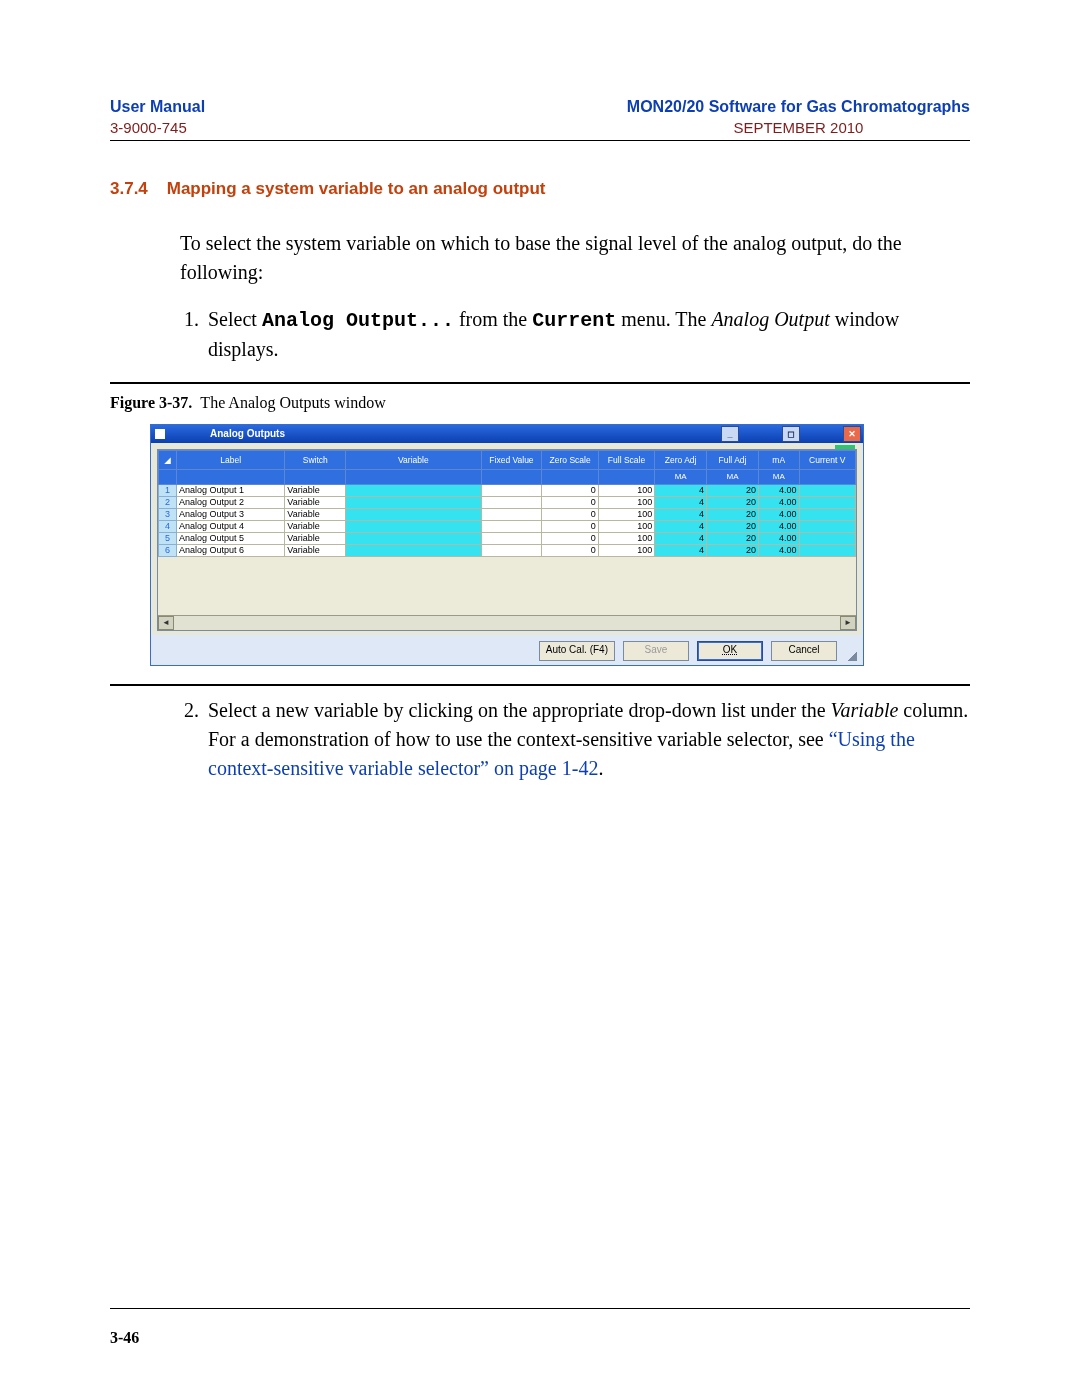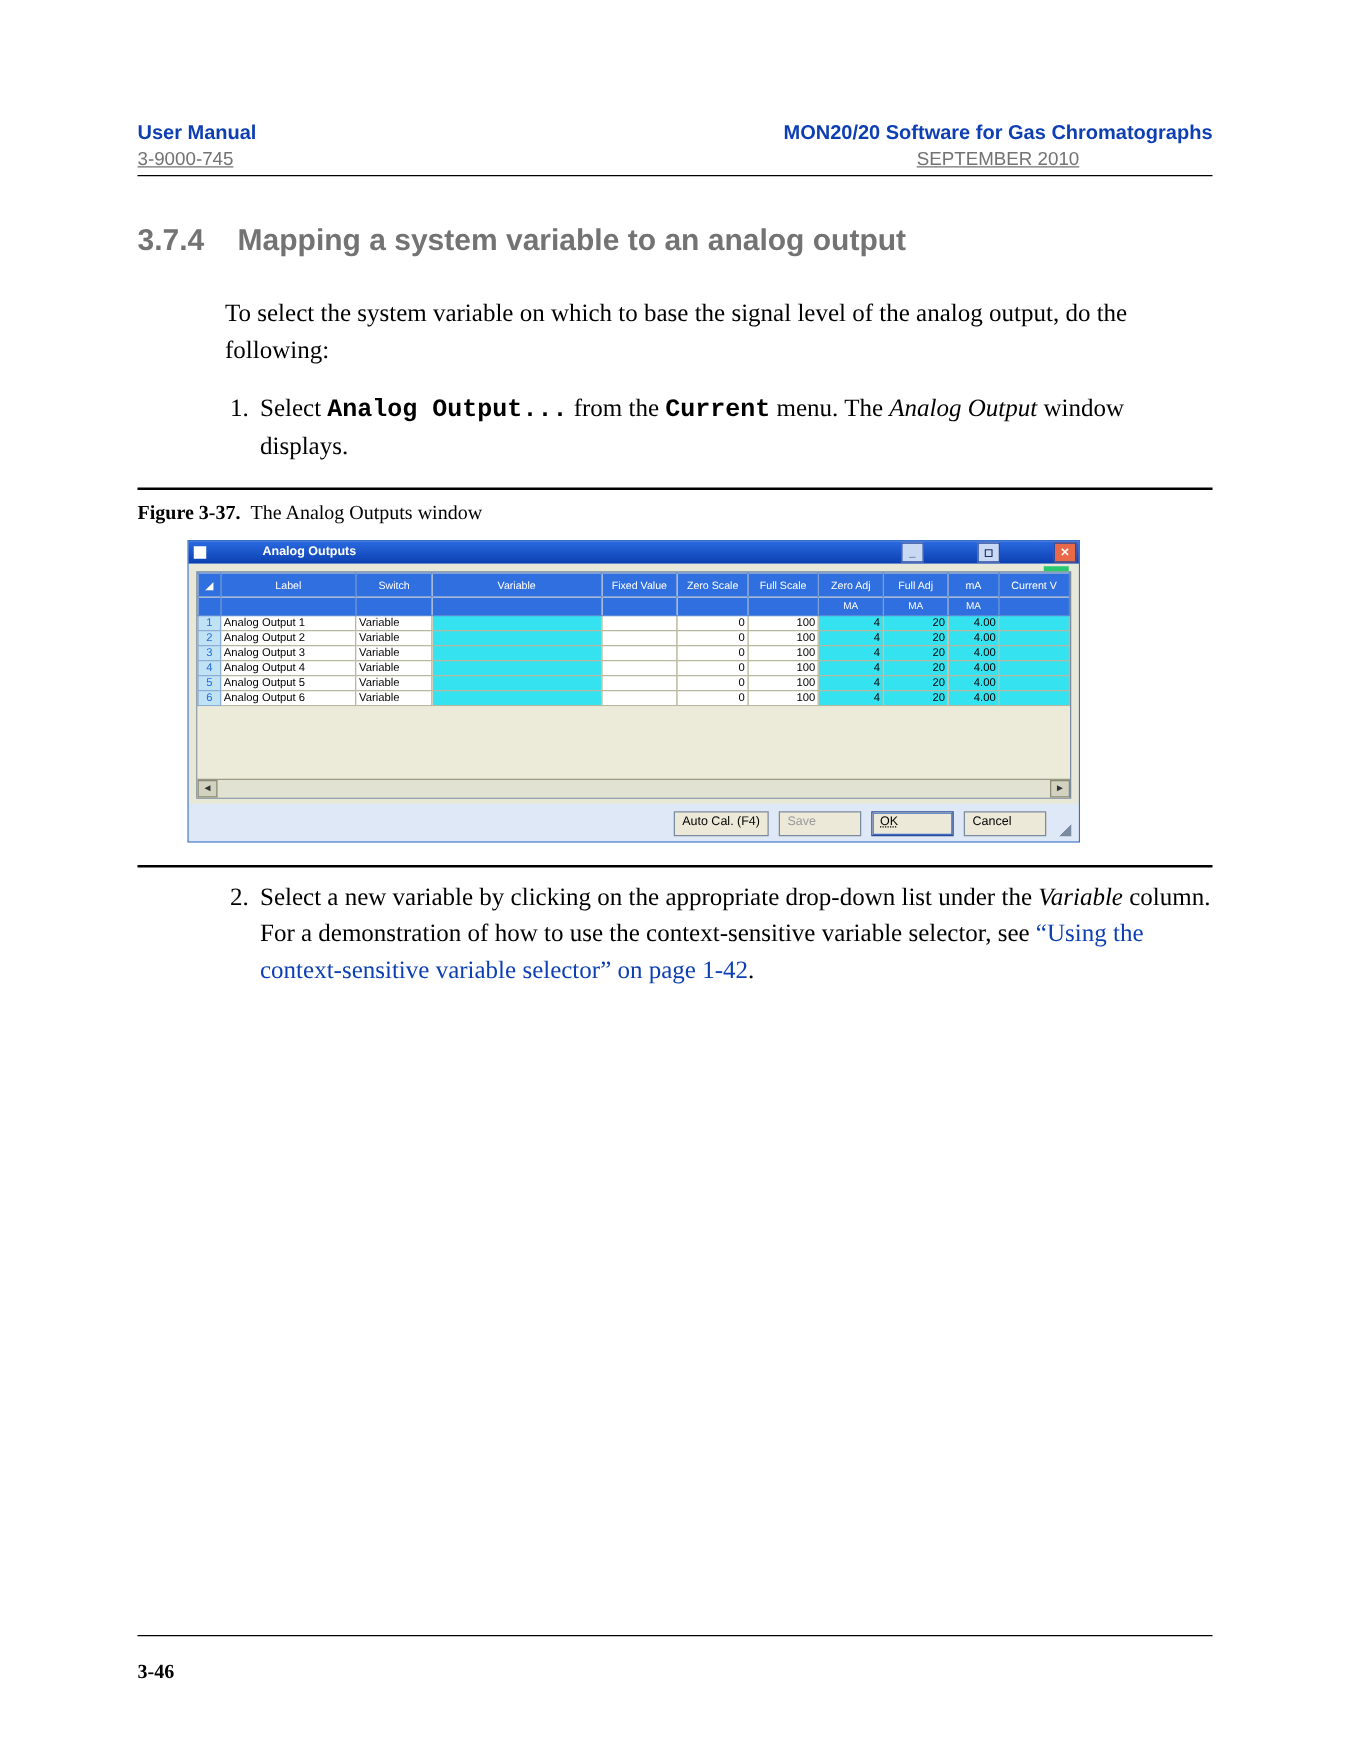--- a/index.html
+++ b/index.html
@@ -19,31 +19,31 @@
     background: #fff;
   }
   .header-row {
     display: flex;
     justify-content: space-between;
     font-size: 16px;
     font-family: "Segoe UI", Arial, sans-serif;
   }
   .header-left, .header-right { line-height: 1.35; }
   .header-blue { color: #0d3fb3; font-weight: 700; }
-  .header-sub { color: #737373; font-size: 15px; text-decoration: underline; }
+  .header-sub { color: #7f1d1d; font-size: 15px; }
   .header-right { text-align: center; }
   hr.header-rule {
     border: none; border-top: 1.5px solid #000;
     margin: 2px 0 38px 0;
   }
   .sec-heading {
     font-family: "Segoe UI", Arial, sans-serif;
     font-weight: 700;
-    color: #737373;
-    font-size: 24px;
+    color: #c2410c;
+    font-size: 17px;
     margin: 6px 0 30px 0;
   }
   .body-text {
     margin-left: 70px;
     font-size: 20px;
     line-height: 1.45;
   }
   .body-text p { margin: 0 0 18px 0; }
   .ol {
     margin: 0 0 18px 24px;
@@ -169,20 +169,21 @@
     gap: 8px;
     padding: 6px 6px 4px 0;
     background: #dfe8f6;
   }
   .btn {
     min-width: 52px;
     padding: 1px 6px;
     font-size: 10px;
     background: #ece9d8;
     border: 1px solid #7a8aa0;
+    text-align: center;
     height: 16px;
     line-height: 14px;
   }
   .btn.disabled { color: #9a9a9a; }
   .btn.default { border: 1px solid #2a4b9b; box-shadow: 0 0 0 1px #3a6ec5 inset; text-decoration: underline; text-decoration-style: dotted; }
   .resize-grip {
     width: 12px; height: 12px;
     background:
       linear-gradient(135deg, transparent 60%, #7a8aa0 60%);
     align-self: flex-end;

